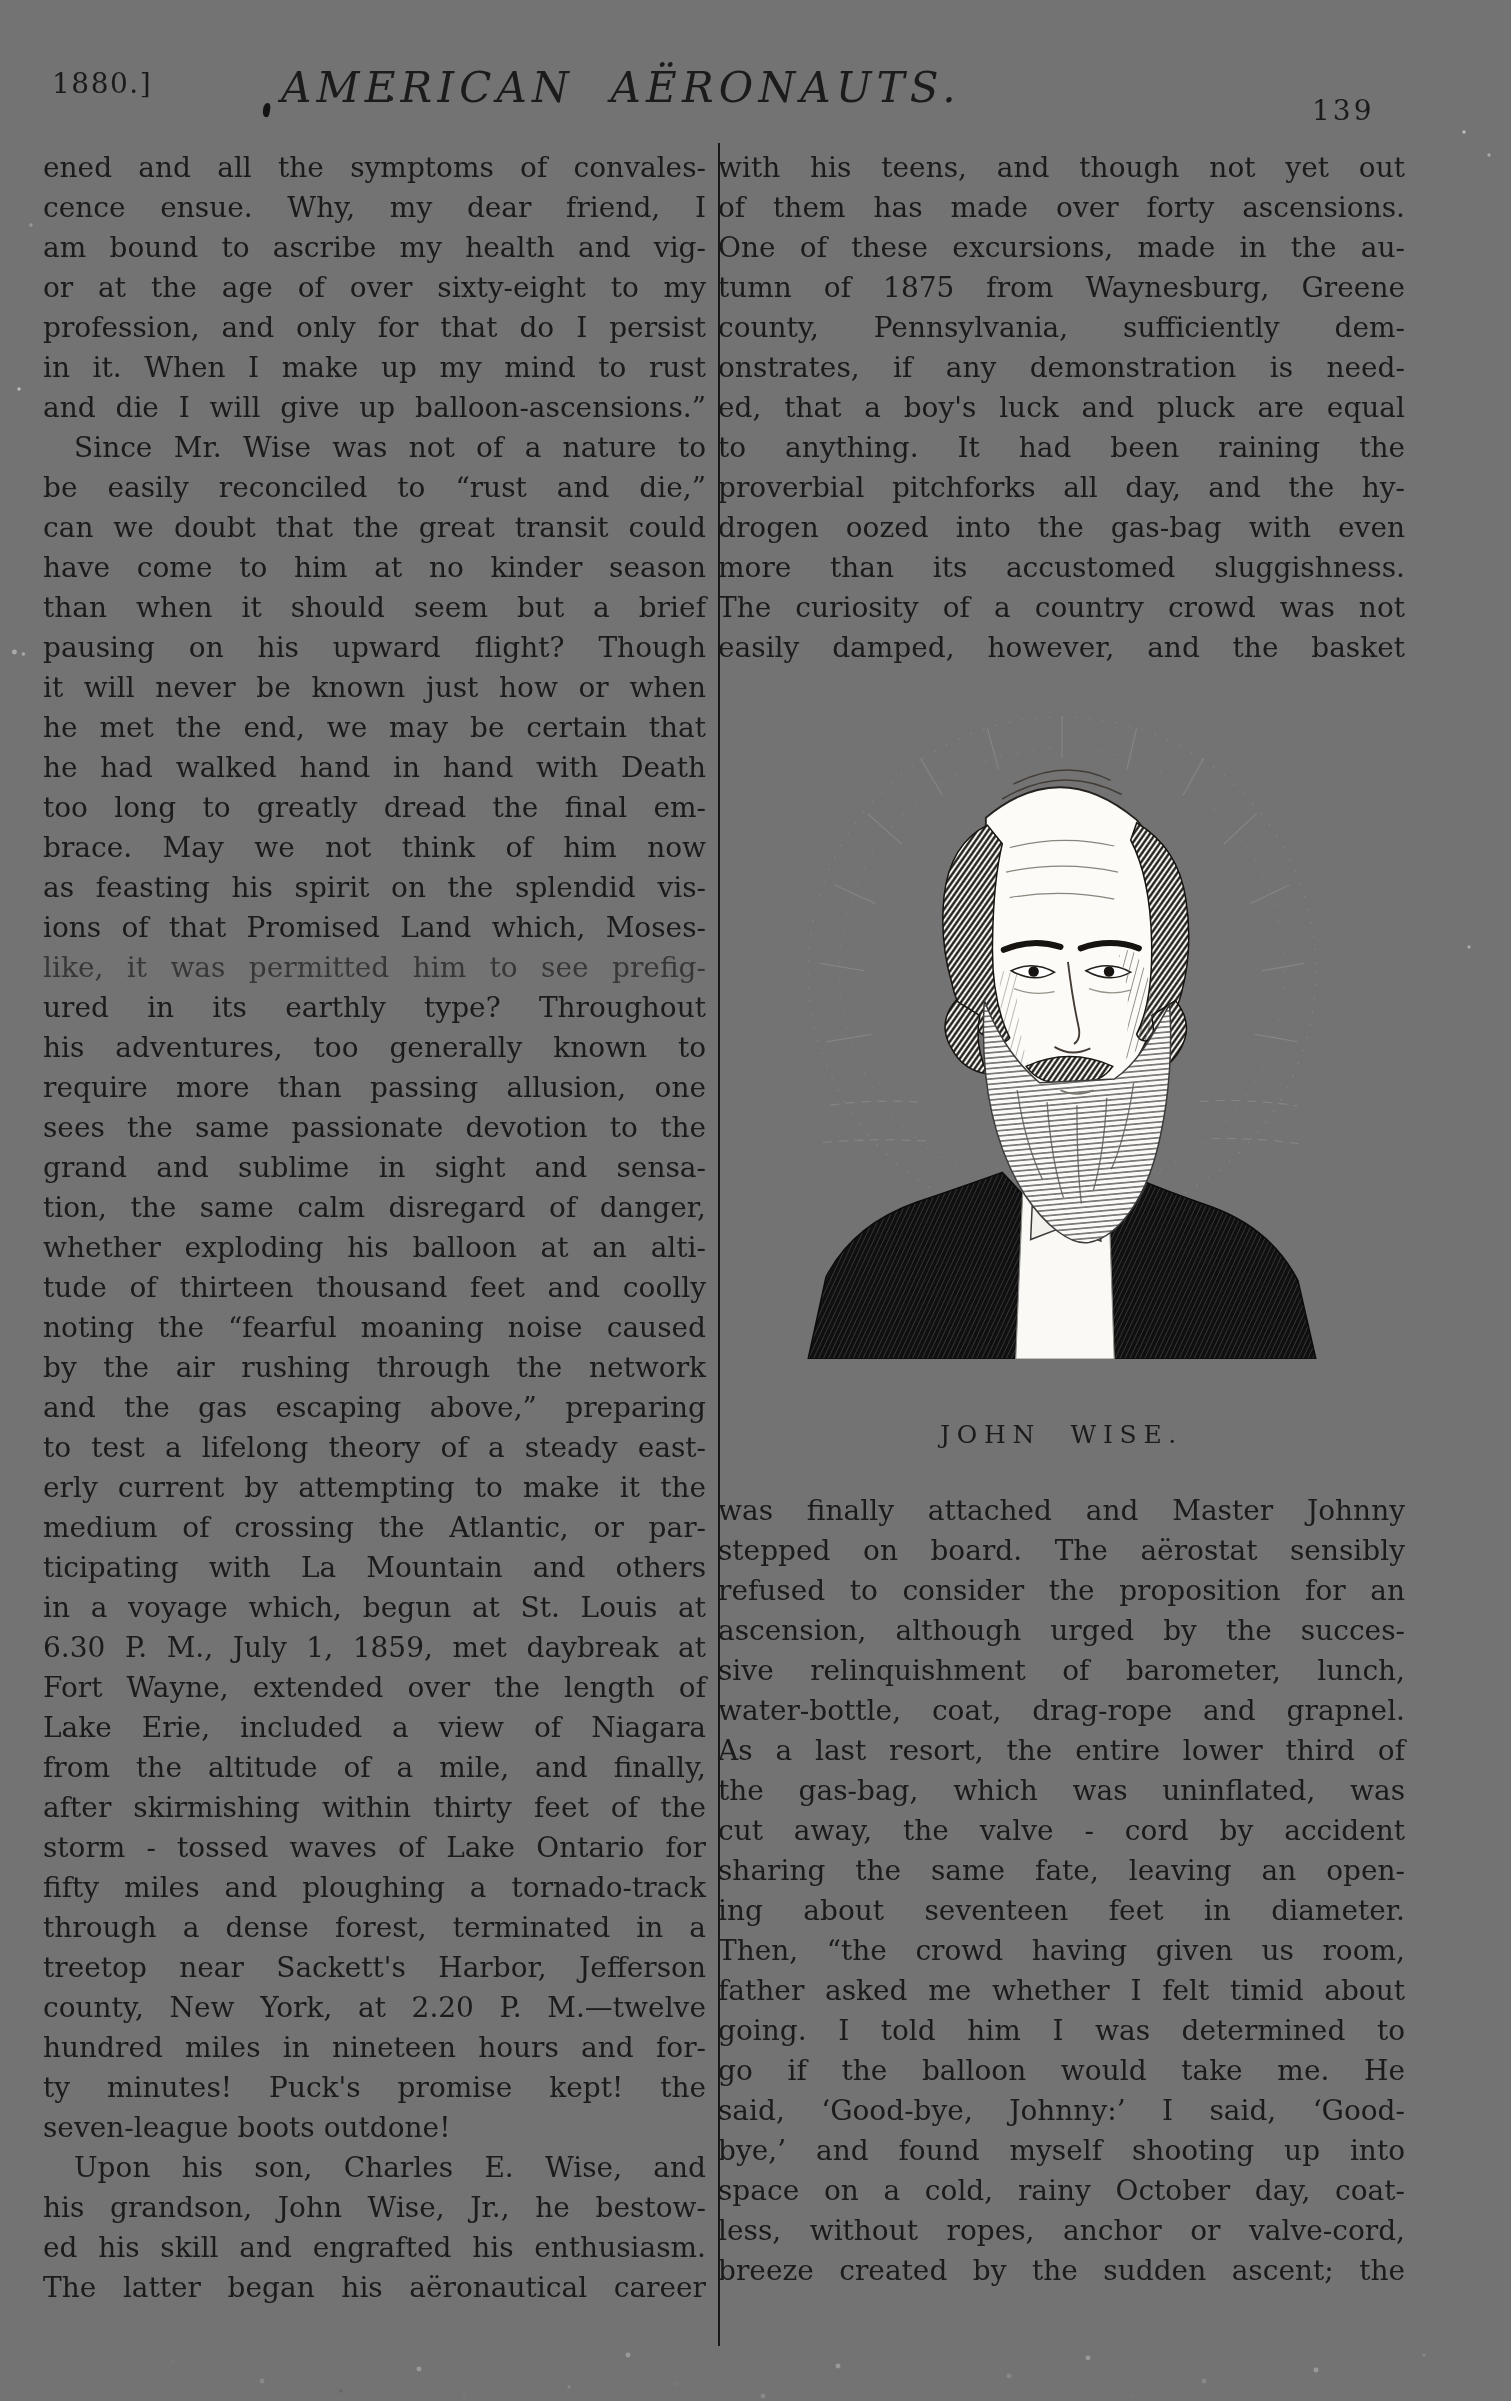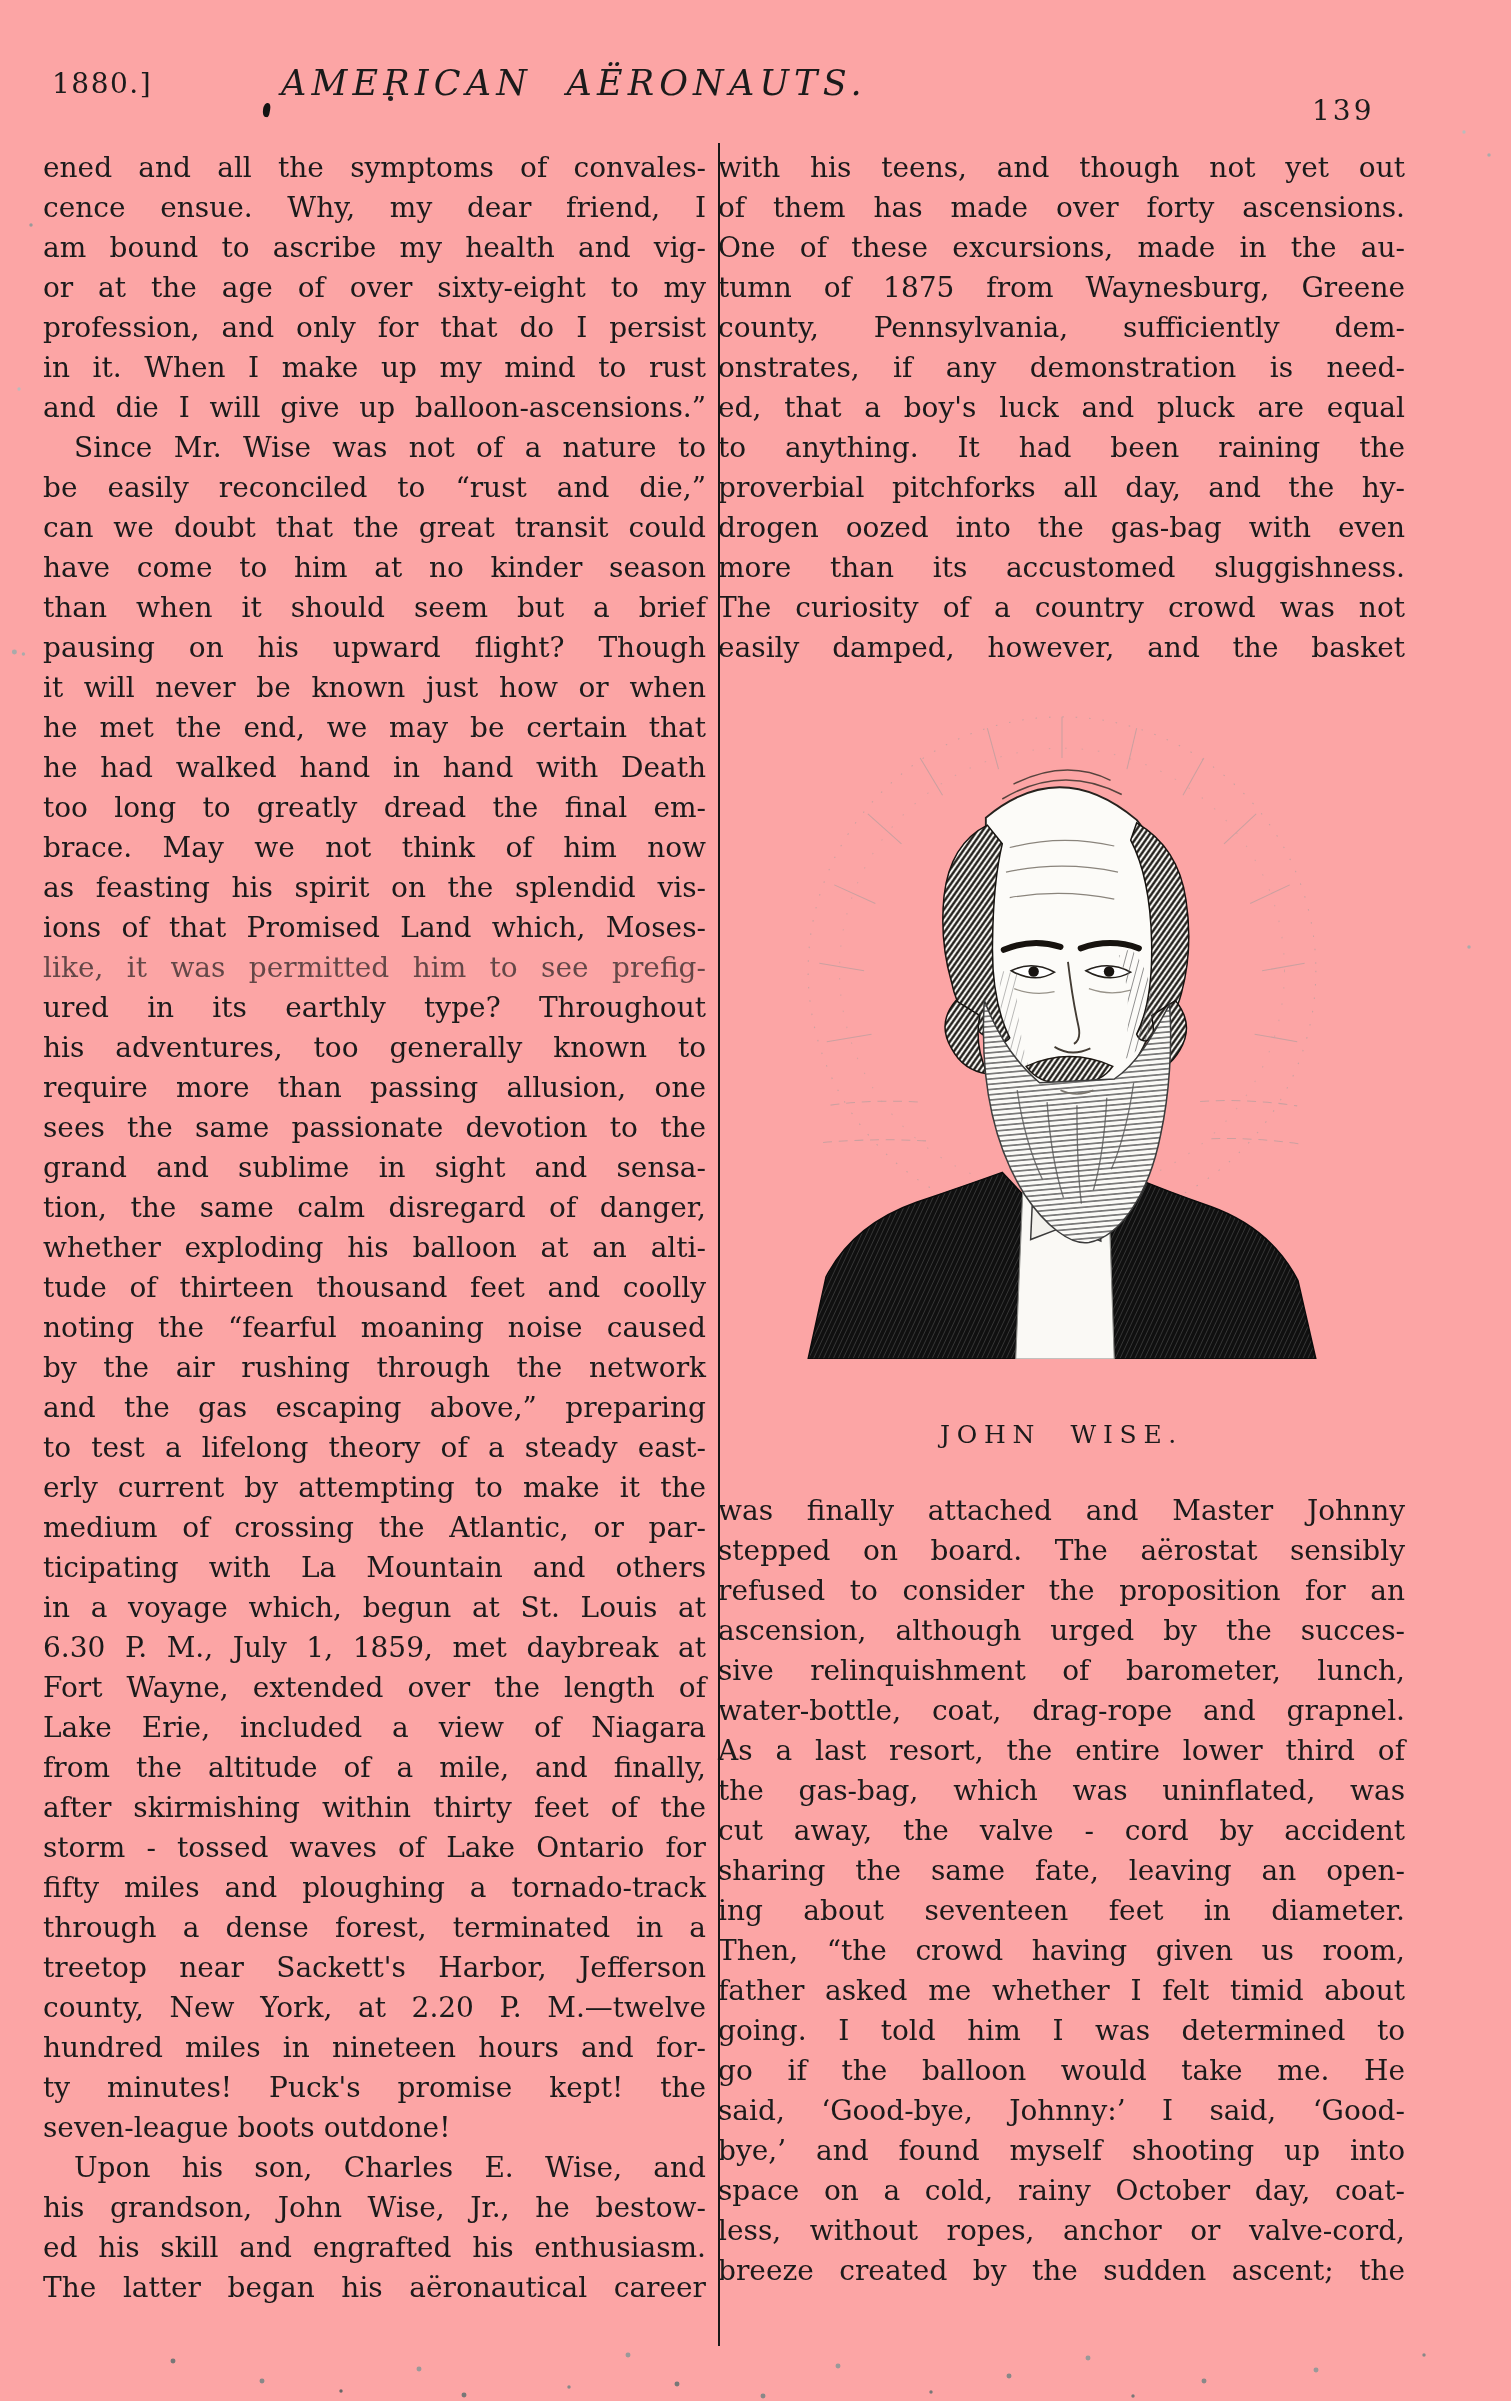--- a/index.html
+++ b/index.html
@@ -1,21 +1,21 @@
 <!DOCTYPE html>
 <html style="font-size:12px"><head>
 <meta charset="utf-8">
 <style>
   html,body{margin:0;padding:0;background:#d9d9d9;}
   .page{
-    position:relative;width:1512px;height:2401px;background:#fca5a5;
+    position:relative;width:1512px;height:2401px;background:#737373;
     font-family:"DejaVu Serif",serif;color:#1b1b1b;overflow:hidden;
   }
   .hdr-year{position:absolute;left:52px;top:67px;font-size:28px;letter-spacing:1.5px;}
-  .hdr-title{position:absolute;left:281px;top:63px;font-size:35px;font-style:italic;letter-spacing:5.2px;word-spacing:18px;}
+  .hdr-title{position:absolute;left:281px;top:63px;font-size:42px;font-style:italic;letter-spacing:5.2px;word-spacing:18px;}
   .hdr-page{position:absolute;left:1312px;top:94px;font-size:28px;letter-spacing:3px;}
   .divider{position:absolute;left:718px;top:143px;width:2.2px;height:2203px;background:#181818;}
   .col{position:absolute;top:148px;font-size:28px;line-height:40px;}
   .col-left{left:43px;width:663px;}
   .col-right{left:718px;width:687px;}
   .line{text-align:justify;text-align-last:justify;}
   .line.flush{text-align-last:left;}
   .line.indent{text-indent:31px;}
   .line.faded{opacity:.68;}
   .figure{margin-top:19.4px;text-align:center;}

